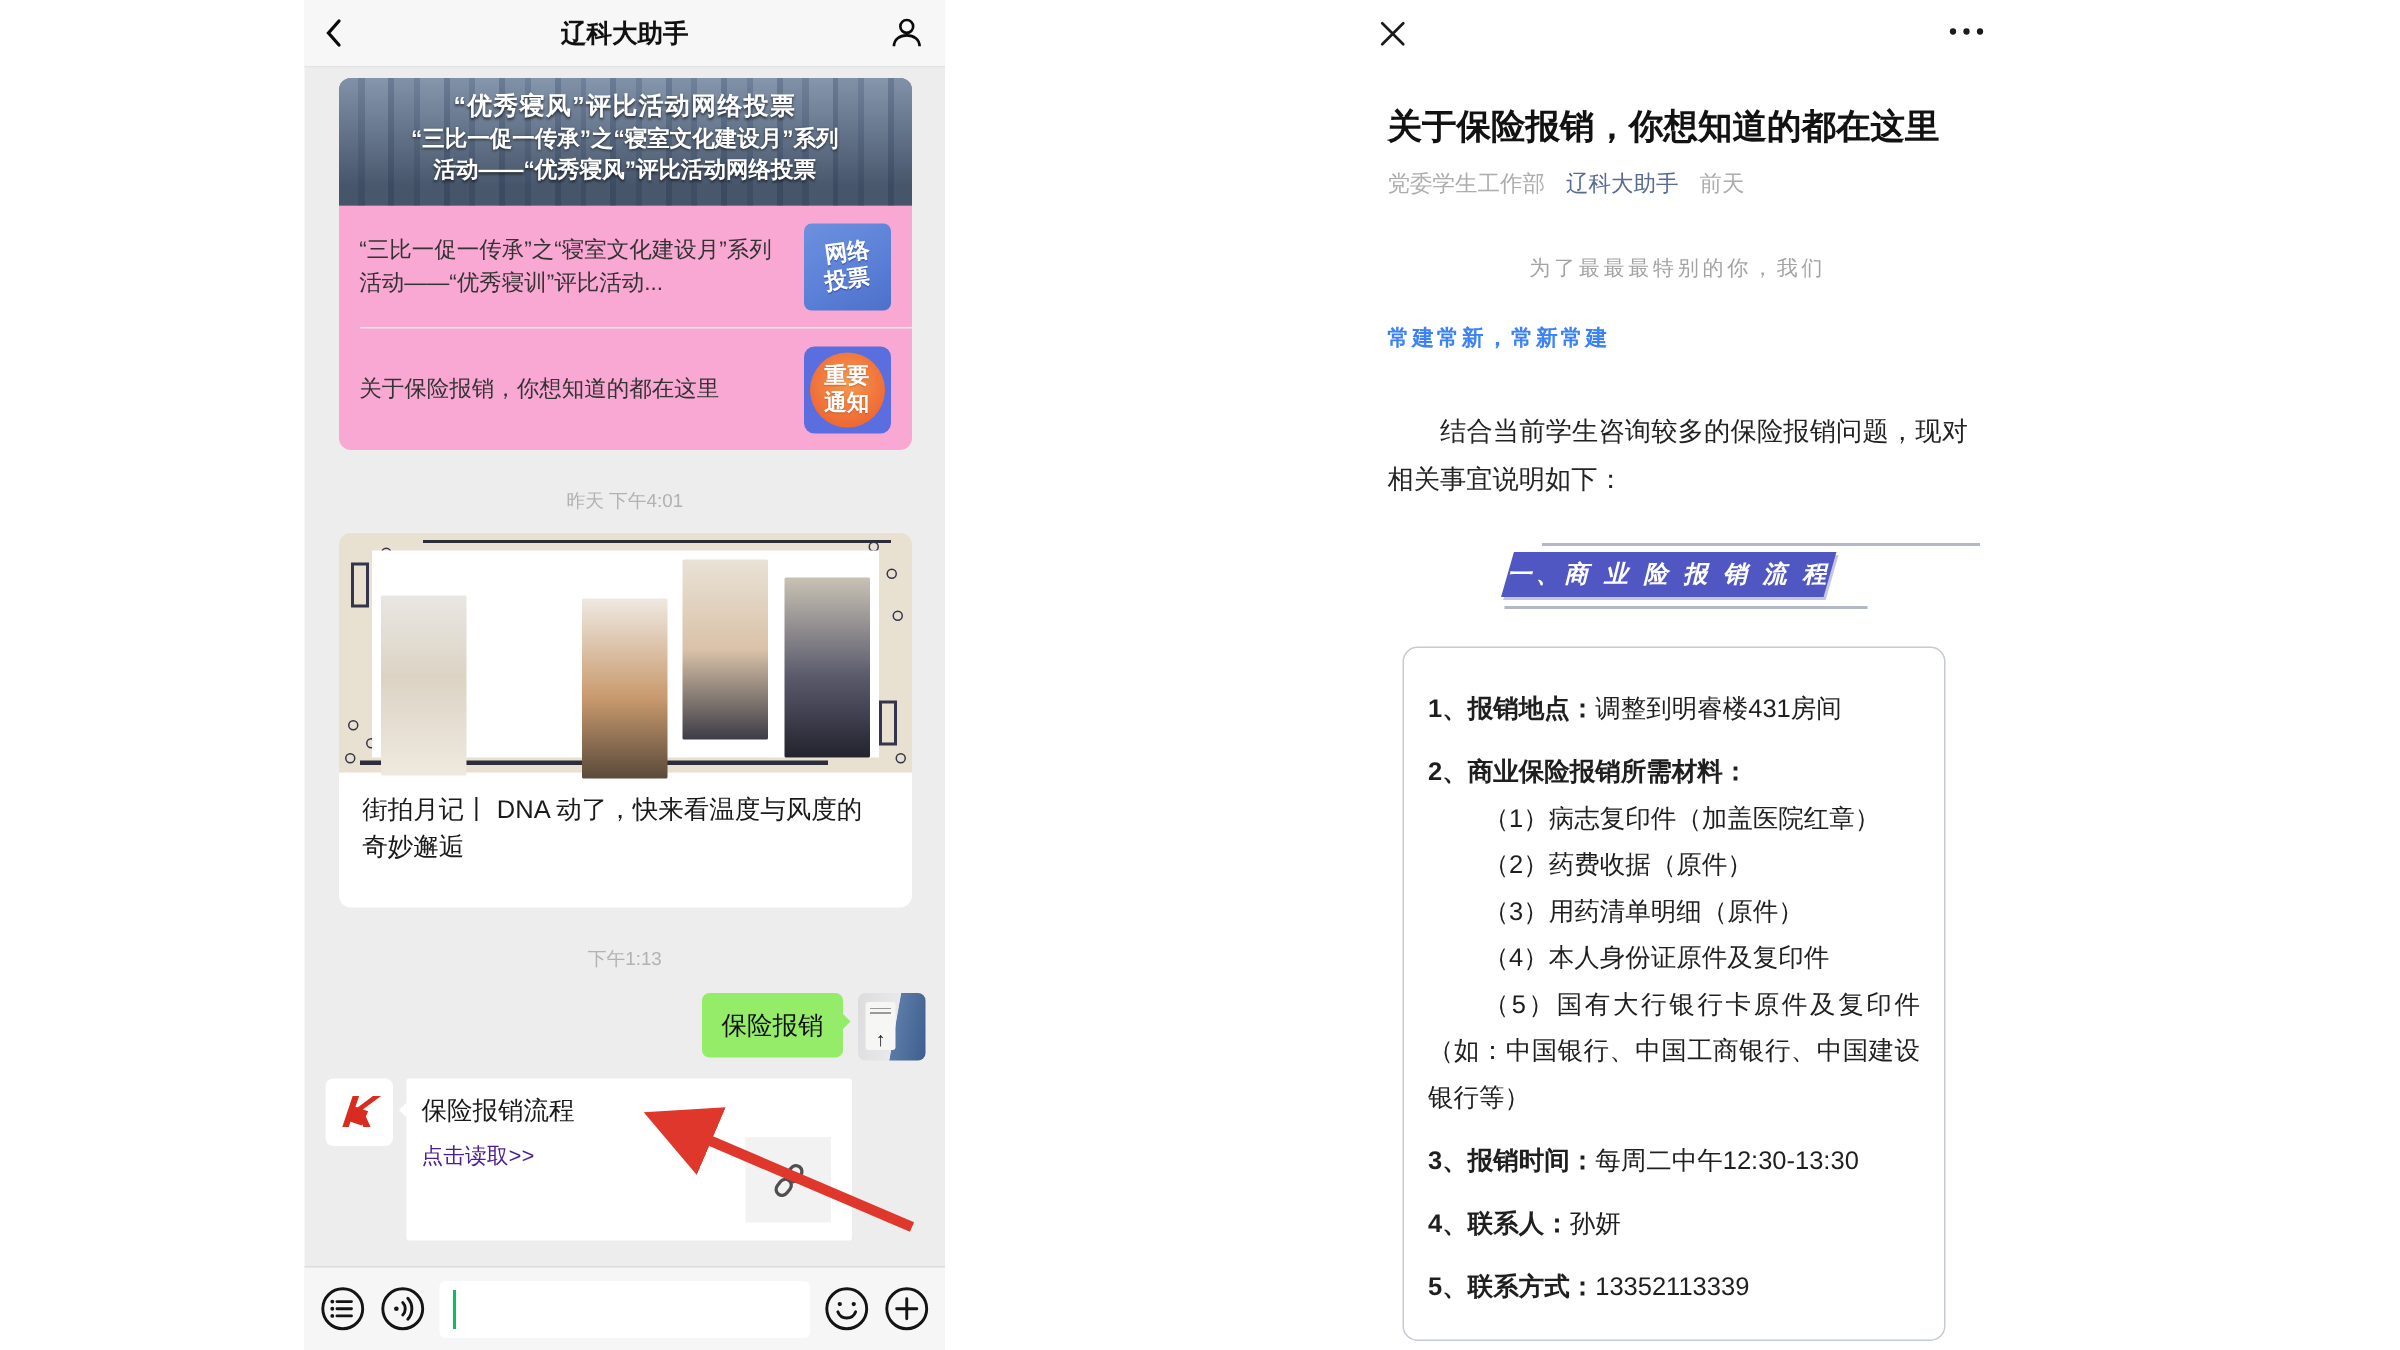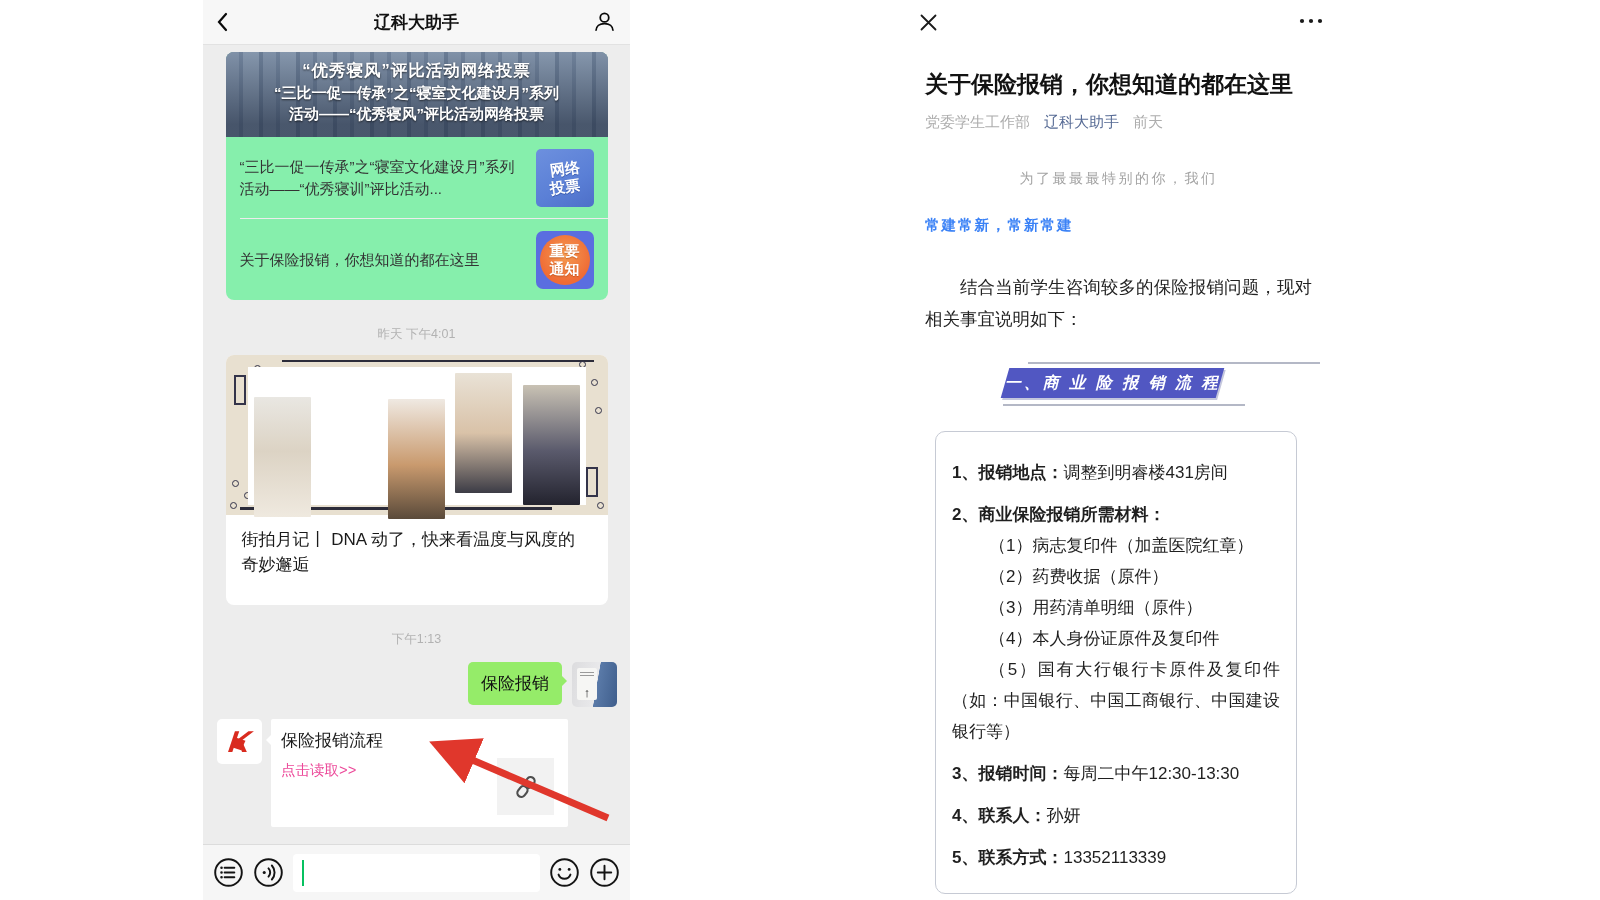--- a/index.html
+++ b/index.html
@@ -7,21 +7,21 @@
     font-family:"Liberation Sans","DejaVu Sans",sans-serif; color:#1a1a1a; }
 
   
   .phone-left { position:absolute; left:203px; top:0; width:427px; height:900px; background:#ededed; }
   .wx-header { position:relative; height:45px; background:#f7f7f7; border-bottom:1px solid #e2e2e2;
     display:flex; align-items:center; justify-content:center; }
   .wx-title { font-size:17px; font-weight:bold; color:#111; }
   .hd-ico { position:absolute; top:50%; transform:translateY(-50%); display:flex; }
   .hd-back { left:13px; } .hd-contact { right:13px; }
 
-  .article-card { width:382px; margin:7px auto 0; background:#86efac; border-radius:8px; overflow:hidden; cursor:pointer; }
+  .article-card { width:382px; margin:7px auto 0; background:#f9a8d4; border-radius:8px; overflow:hidden; cursor:pointer; }
   .banner { height:85px; position:relative; text-align:center; color:#fff; padding-top:8px;
     background:
       linear-gradient(180deg, rgba(120,140,165,.55) 0%, rgba(52,66,88,.78) 85%),
       repeating-linear-gradient(90deg,#8a98ac 0 13px,#66768e 13px 17px,#96a4b6 17px 33px,#5a6a82 33px 37px),
       #74849a; }
   .banner-headline { font-size:16.5px; font-weight:bold; letter-spacing:1px; text-shadow:0 1px 2px rgba(0,0,0,.65); }
   .banner-sub { font-size:15px; font-weight:bold; line-height:21px; text-shadow:0 1px 2px rgba(0,0,0,.65); }
 
   .article-item { display:flex; align-items:center; gap:12px; padding:2px 14px; height:81px; }
   .article-item-title { flex:1; font-size:15px; color:#333; line-height:22px; }
@@ -70,21 +70,21 @@
 
   .reply-row { display:flex; align-items:flex-start; margin:12px 14px 0; gap:9px; }
   .avatar-oa { width:45px; height:45px; border-radius:5px; background:#fff; position:relative;
     display:flex; align-items:center; justify-content:center; overflow:hidden; }
   .oa-mark { font-style:italic; font-weight:900; font-size:30px; color:#d92b1f; transform:skewX(-8deg); line-height:1; }
   .oa-mark::after { content:""; position:absolute; right:7px; bottom:8px; width:10px; height:10px;
     background:#d92b1f; transform:rotate(18deg); }
   .reply-card { position:relative; width:297px; height:108px; background:#fff; border-radius:2px; padding:10px; cursor:pointer; }
   .reply-card::before { content:""; position:absolute; left:-10px; top:16px; border:5px solid transparent; border-right-color:#fff; }
   .reply-title { font-size:17px; color:#1a1a1a; }
-  .reply-sub { margin-top:9px; font-size:14.5px; color:#ec4899;font-family:Liberation Mono, monospace; }
+  .reply-sub { margin-top:9px; font-size:14.5px; color:#4c1d95;font-family:Liberation Mono, monospace; }
   .link-tile { position:absolute; right:14px; bottom:12px; width:57px; height:57px; background:#f2f2f2;
     display:flex; align-items:center; justify-content:center; }
 
   .annot-arrow { position:absolute; left:412px; top:728px; width:210px; height:100px; z-index:9; pointer-events:none; }
 
   .input-bar { position:absolute; left:0; right:0; bottom:0; height:56px; background:#f6f6f6;
     border-top:1px solid #dcdcdc; display:flex; align-items:center; padding:0 10px; gap:9px; }
   .bar-ico { flex:none; display:flex; cursor:pointer; }
   .chat-input { position:relative; flex:1; height:38px; background:#fff; border-radius:4px; cursor:text; }
   .chat-input::after { content:""; position:absolute; left:9px; top:6px; width:2px; height:26px; background:#07c160; }

